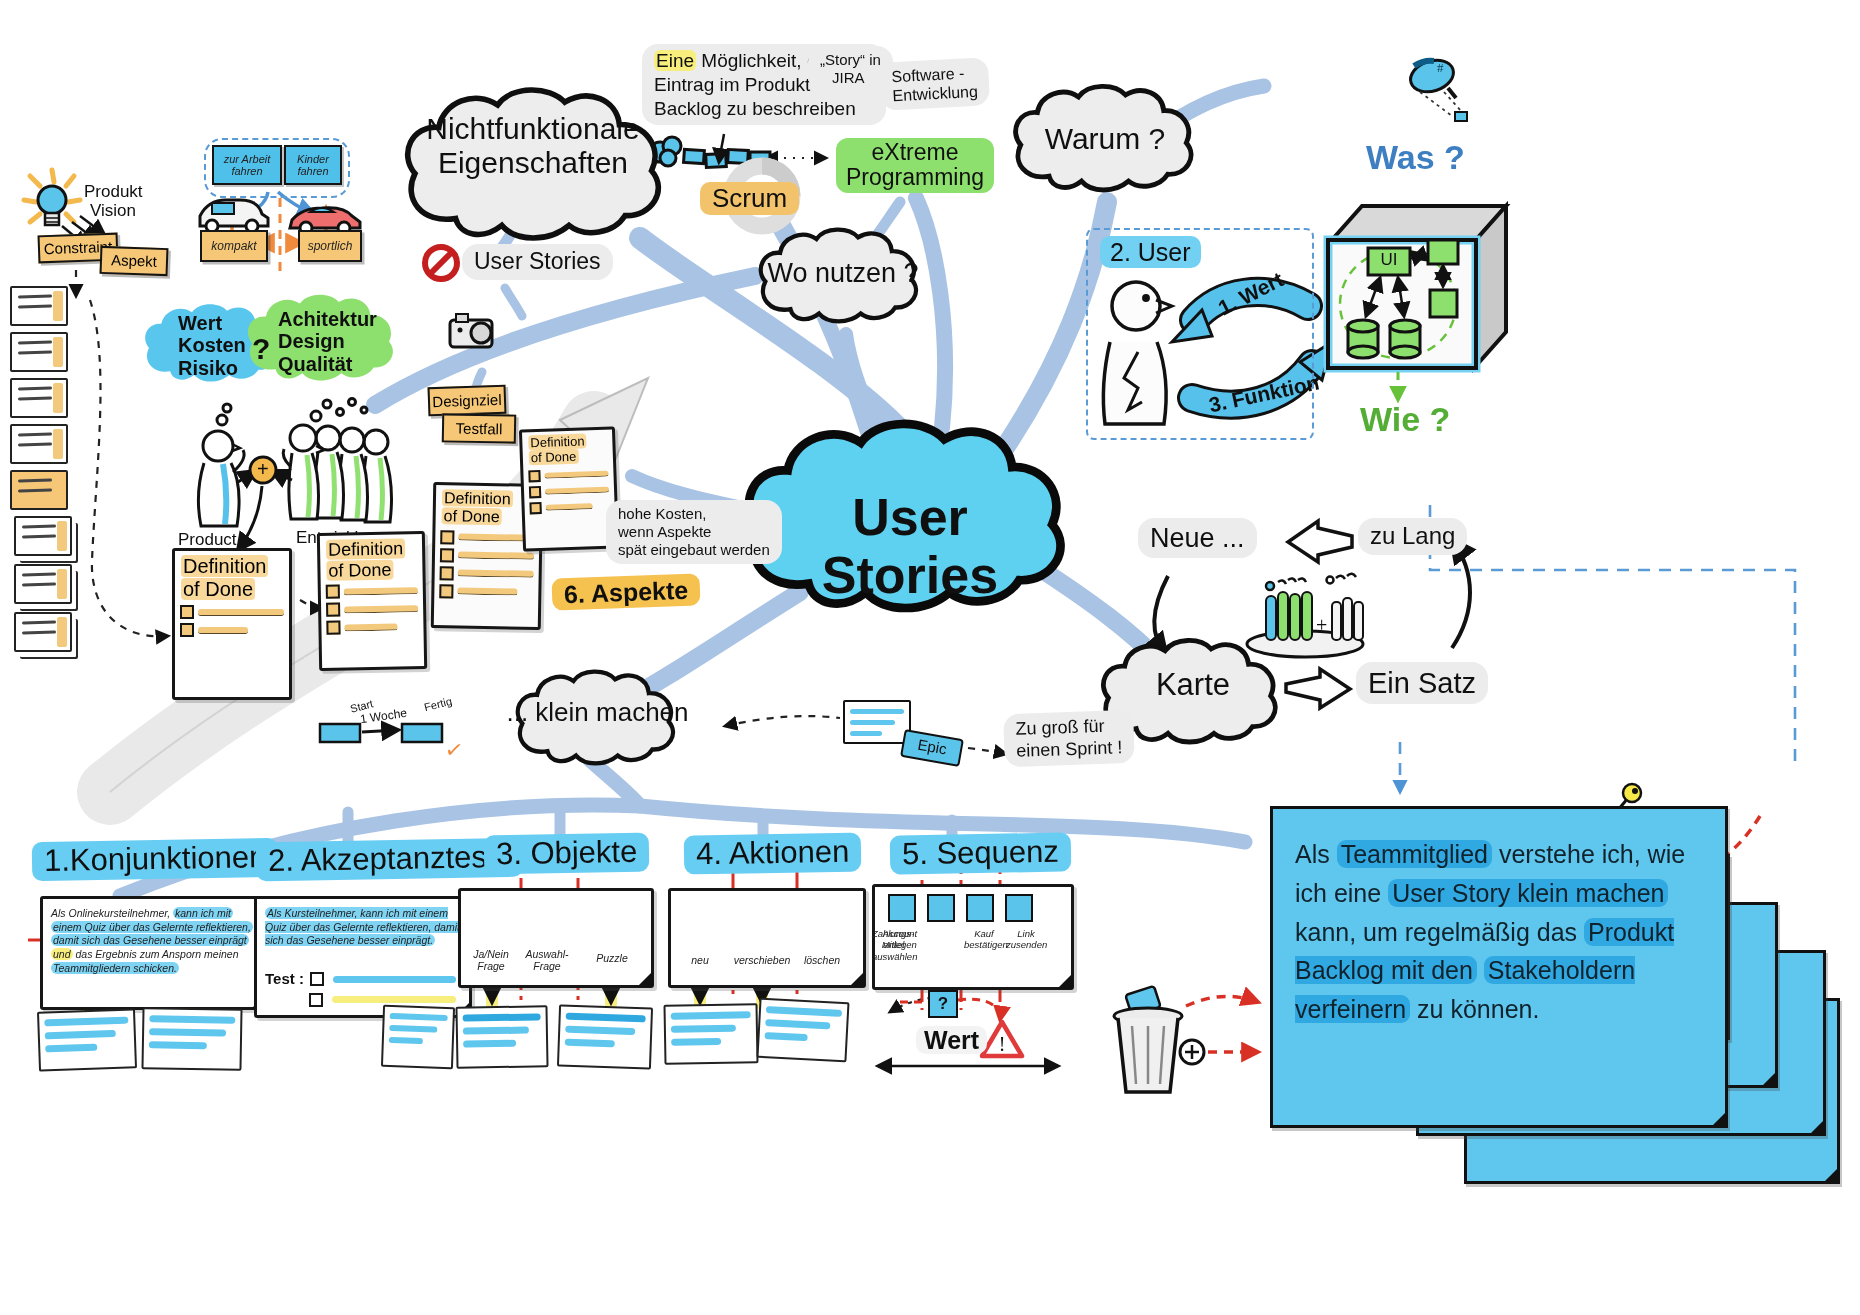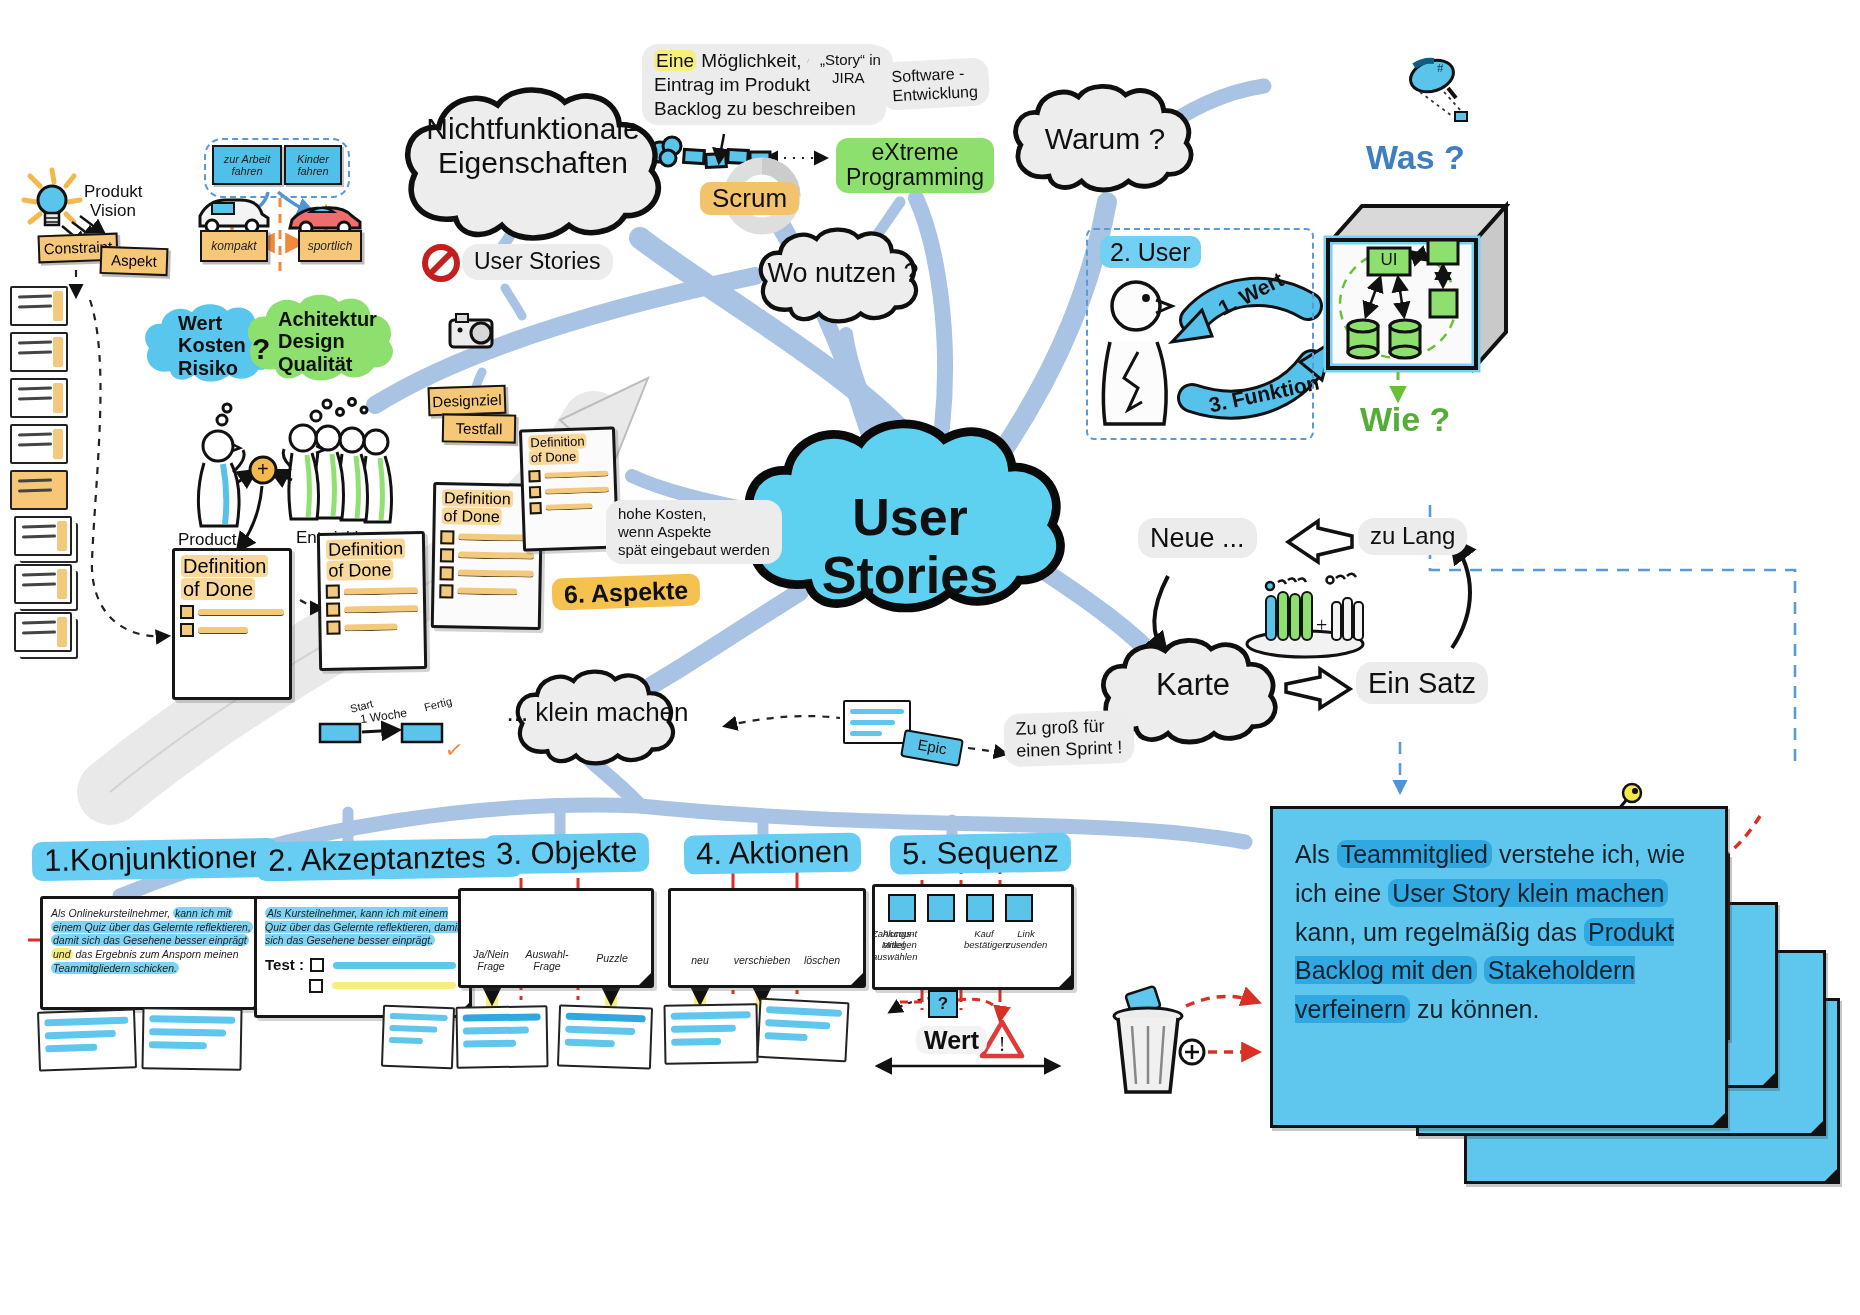--- a/index.html
+++ b/index.html
@@ -653,21 +653,21 @@
 </div>
 <div class="abs mini" style="left:142px;top:1008px;width:96px;height:58px;transform:rotate(1deg)">
   <div class="bar"></div>
       <div class="bar" style="width:80%"></div>
       <div class="bar" style="width:60%"></div>
 </div>
 
 <div class="abs hand shead" style="left:256px;top:840px">2. Akzeptanztests</div>
 <div class="abs card dog" style="left:254px;top:896px;width:196px;height:100px;padding:8px 8px">
   <div class="it tiny"><span class="seg-b">Als Kursteilnehmer, kann ich mit einem Quiz über das Gelernte reflektieren, damit sich das Gesehene besser einprägt.</span></div>
-  <div style="display:flex;align-items:center;margin-top:9px">
+  <div style="display:flex;align-items:center;margin-top:23px">
     <span class="hand" style="font-size:15px;font-weight:bold;margin-right:6px">Test :</span>
     <span class="cb" style="background:#fff"></span>
         <span class="bar" style="flex:1;margin-top:0"></span>
   </div>
   <div style="display:flex;align-items:center;margin-top:5px;margin-left:44px">
     <span class="cb" style="background:#fff"></span>
         <span class="bar" style="flex:1;margin-top:0;background:#f7ee7d"></span>
   </div>
 </div>
 <div class="abs mini" style="left:382px;top:1006px;width:68px;height:58px;transform:rotate(2deg)">

